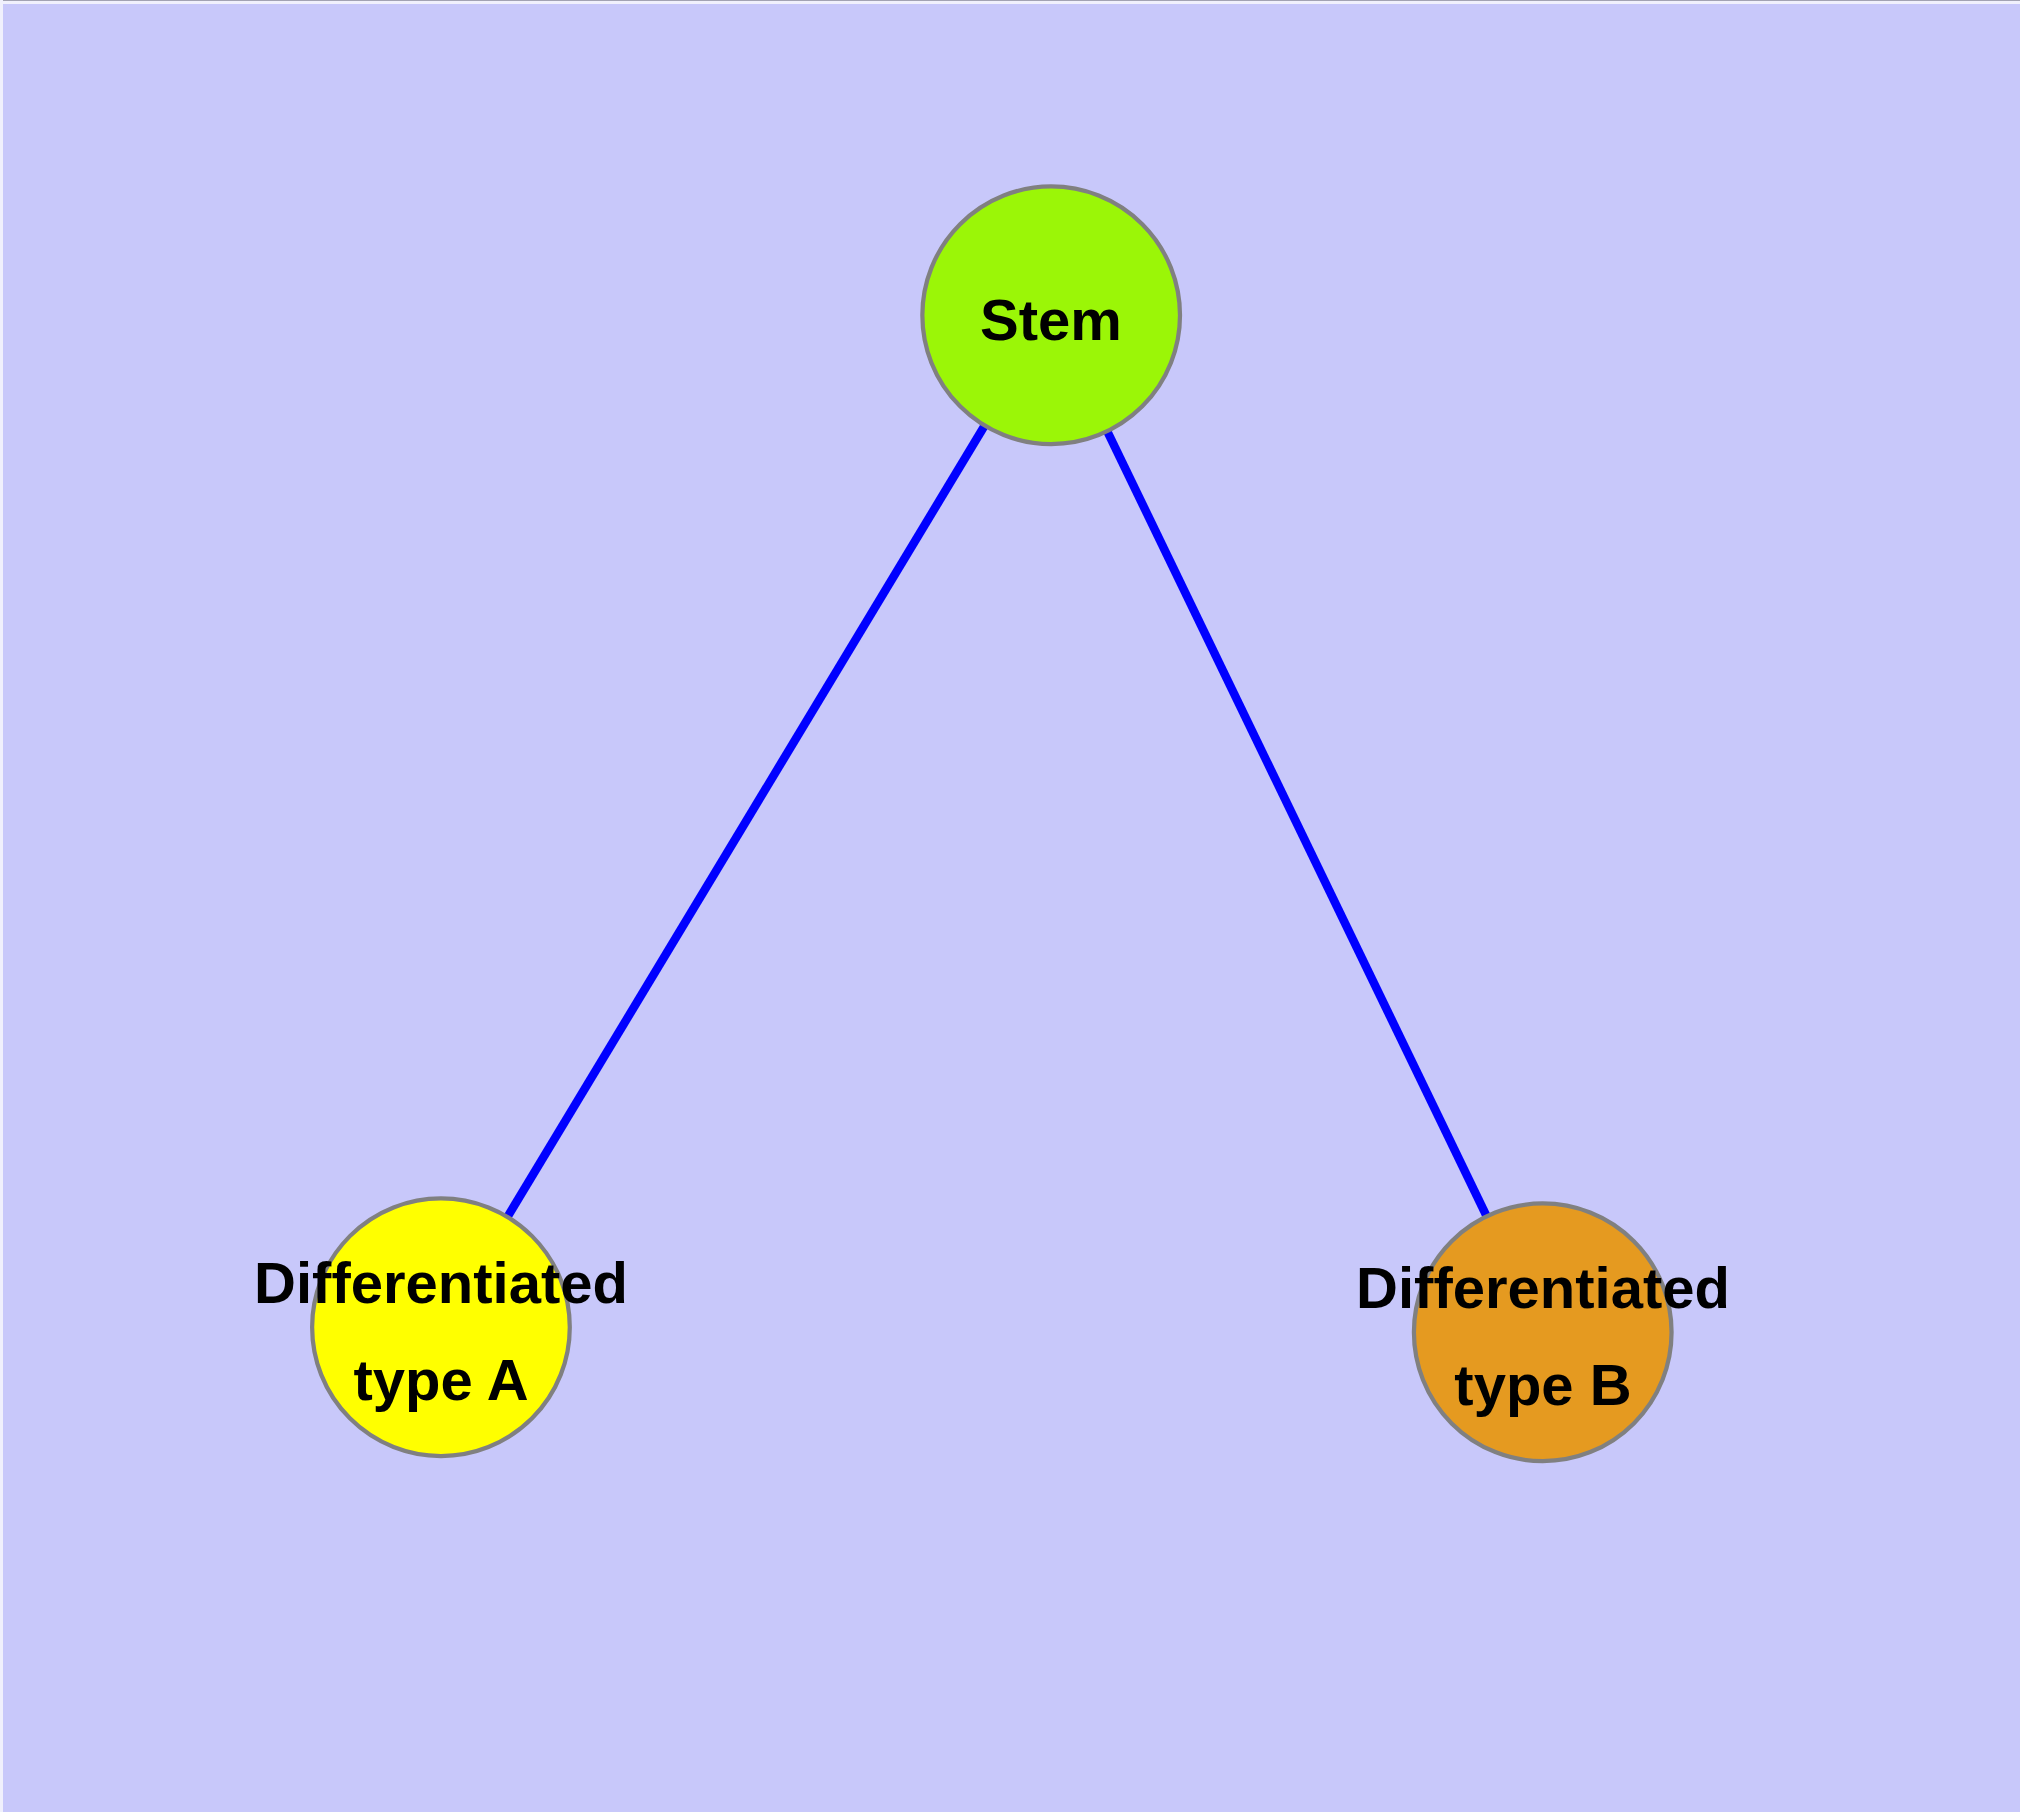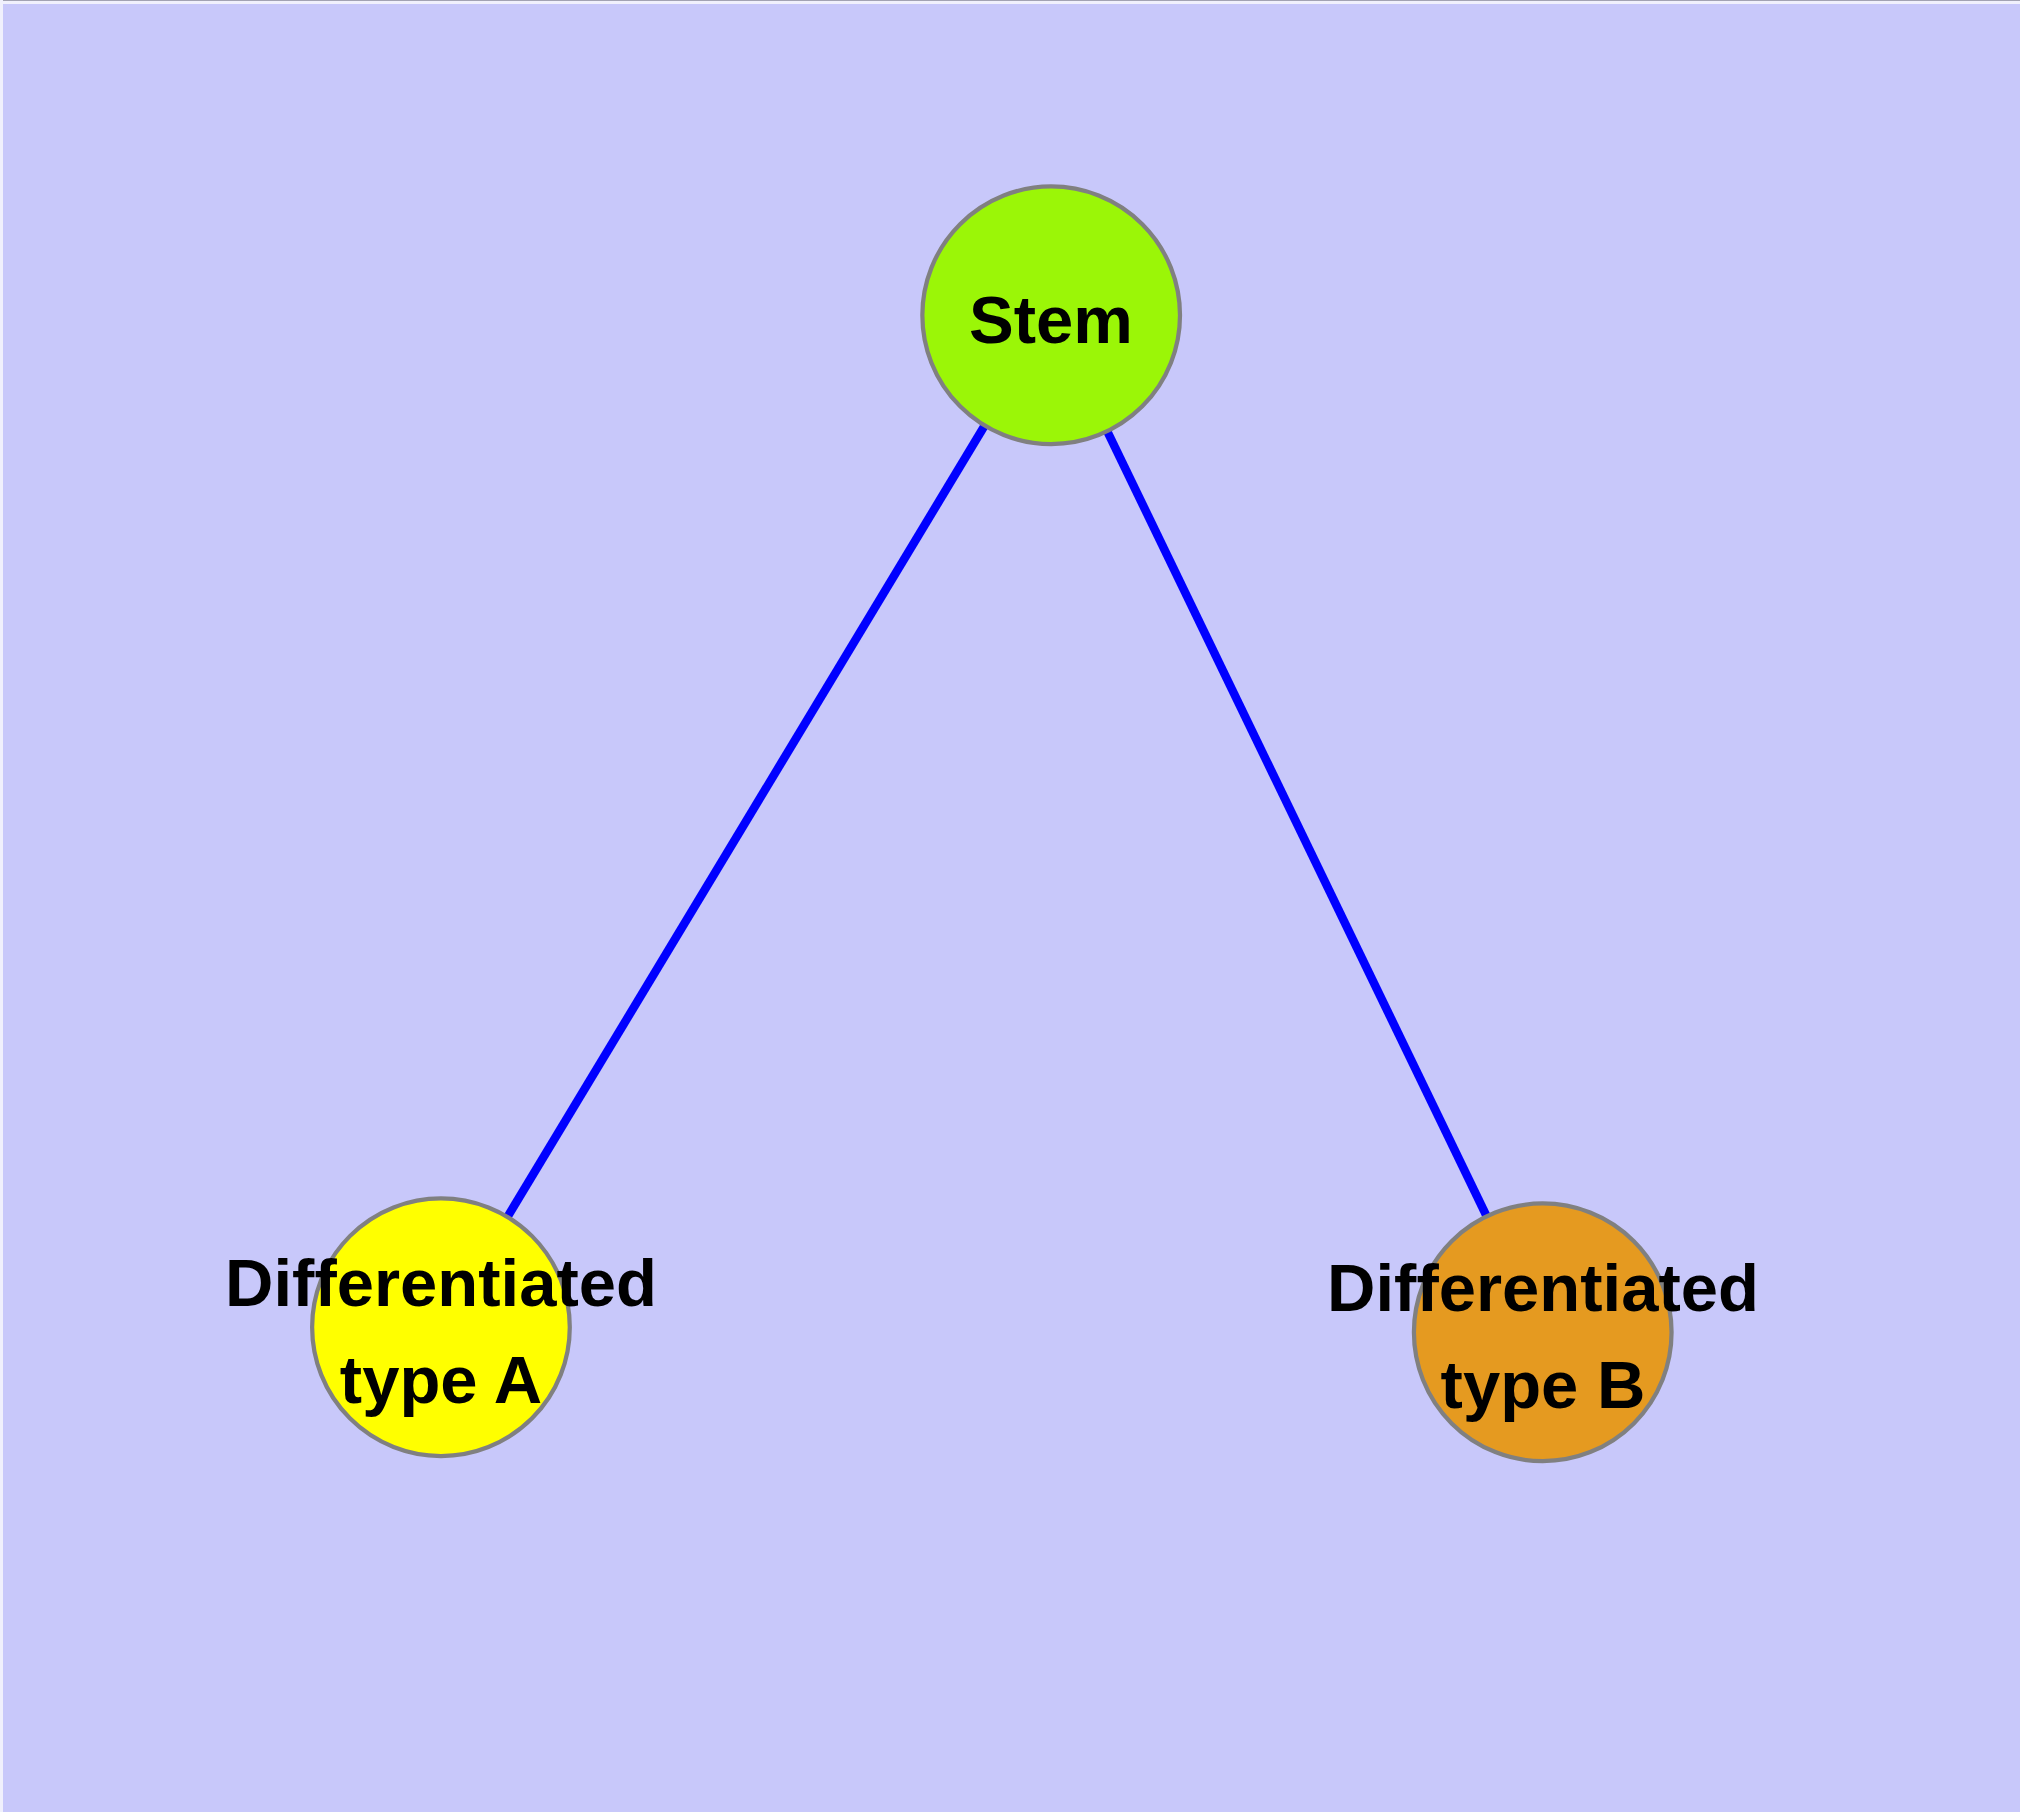--- a/index.html
+++ b/index.html
@@ -37,21 +37,21 @@
     background: #f0f0fc;
     z-index: 3;
   }
   .node-label {
     position: absolute;
     transform: translate(-50%, -50%);
     width: max-content;
     text-align: center;
     white-space: pre-line;
     font-weight: 700;
-    font-size: 67px;
+    font-size: 58px;
     line-height: 97px;
     color: #000000;
     z-index: 2;
     letter-spacing: 0px;
   }
   .label-stem   { left: 1051px; top: 319px; }
   .label-type-a { left: 441px;  top: 1331px; }
   .label-type-b { left: 1543px; top: 1336px; }
 </style>
 </head>

